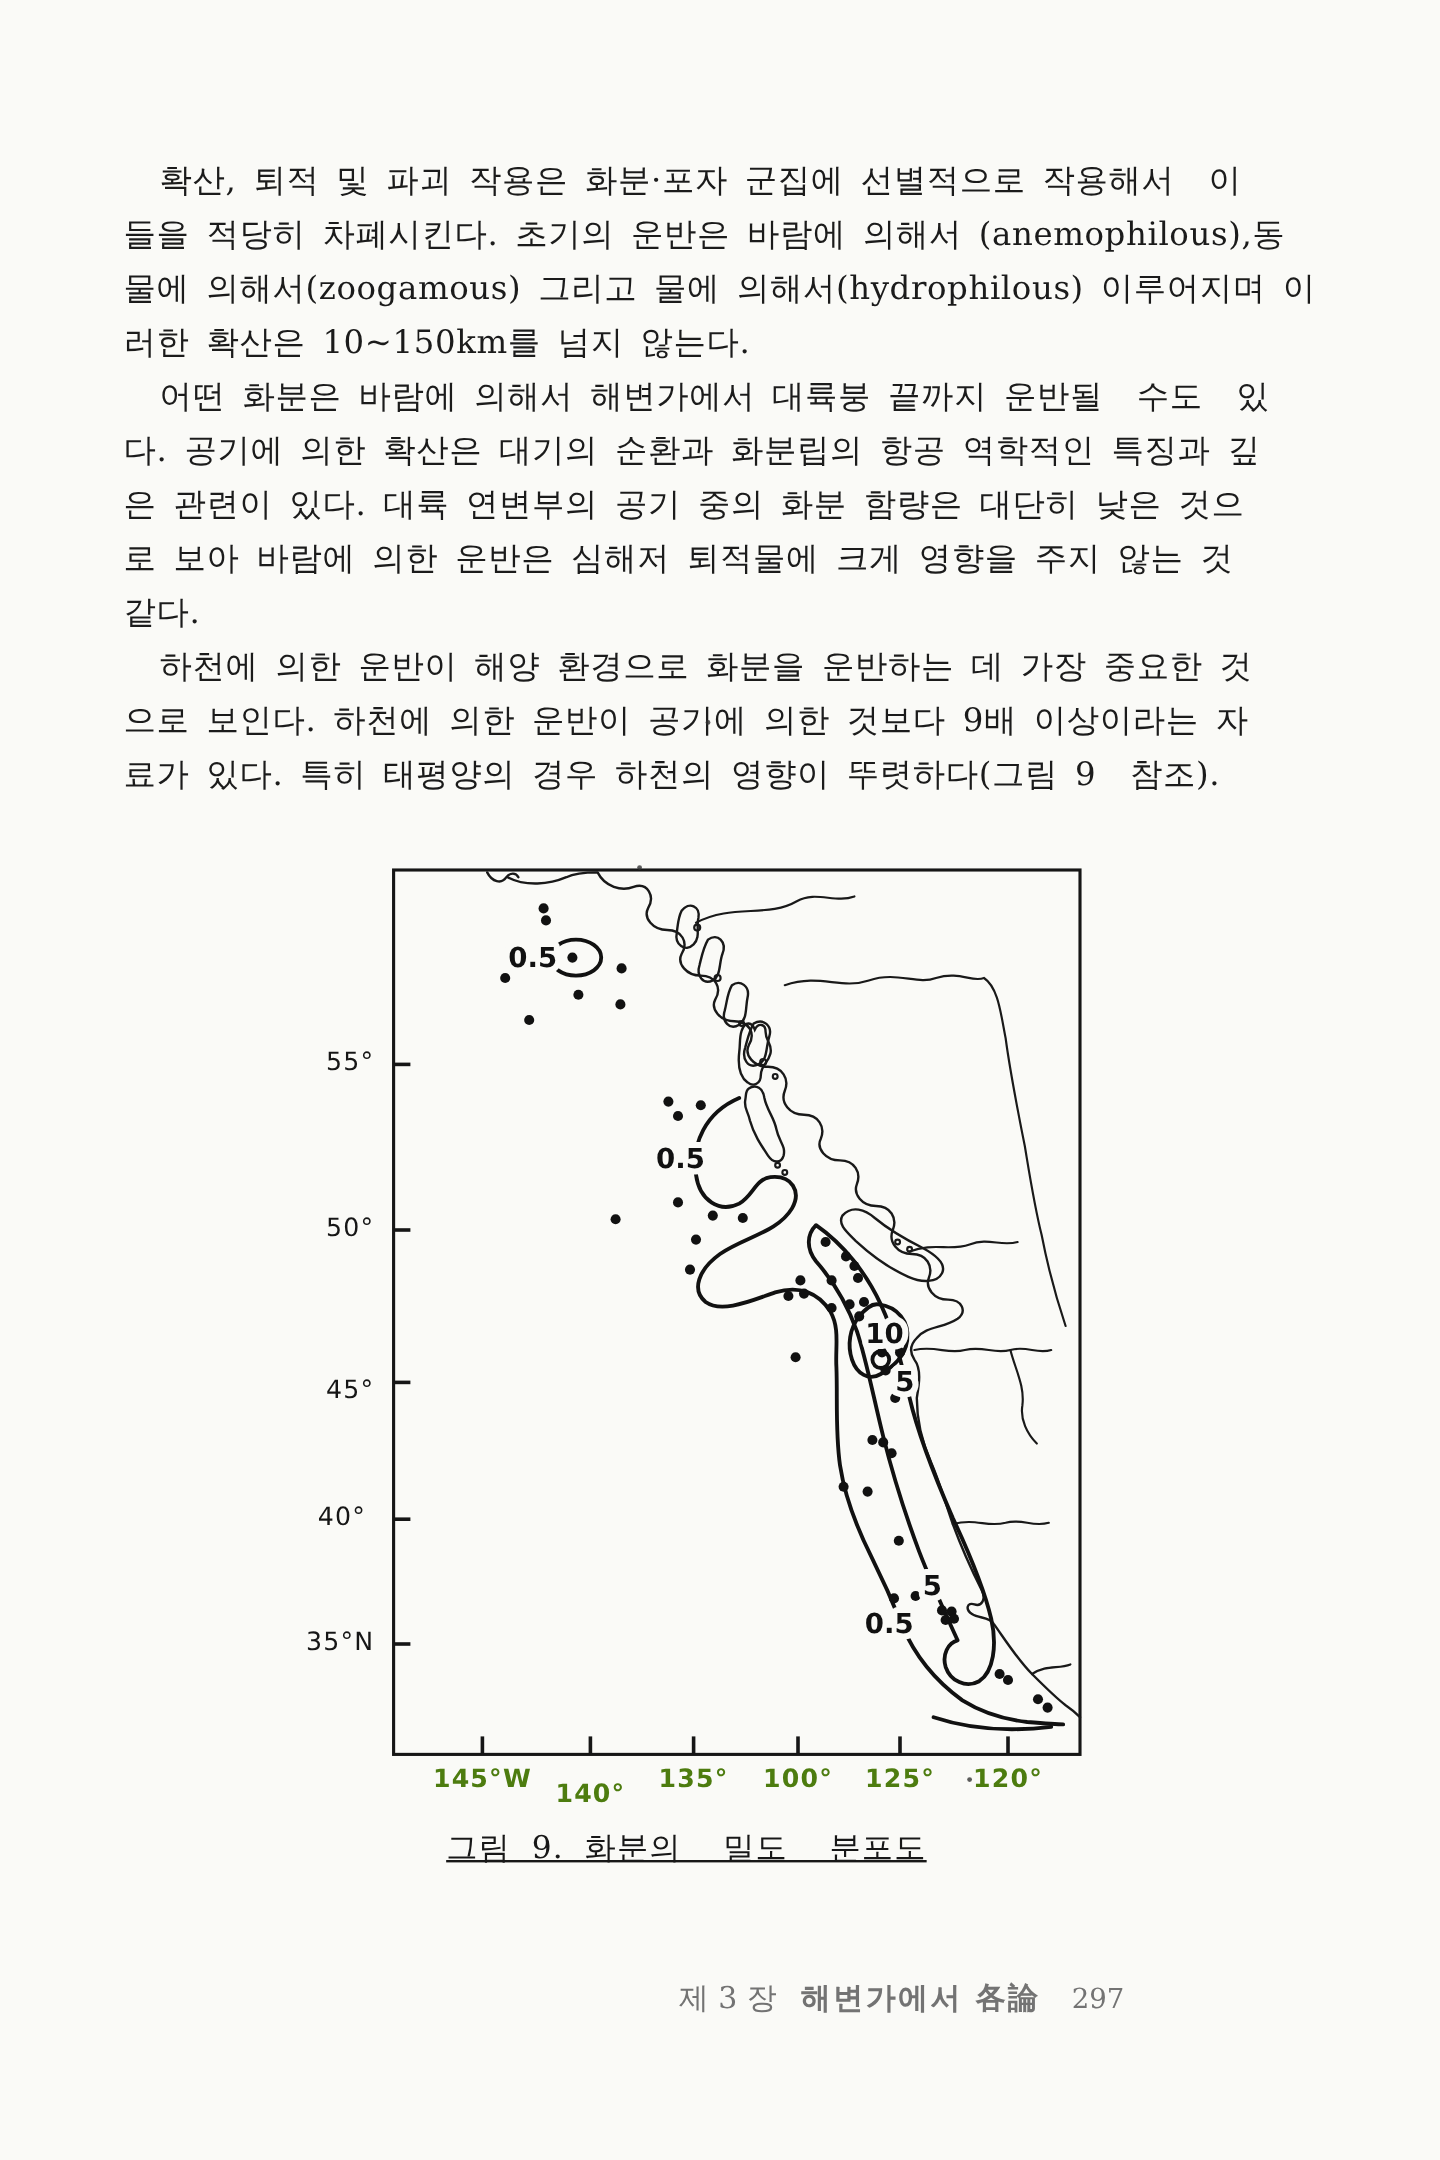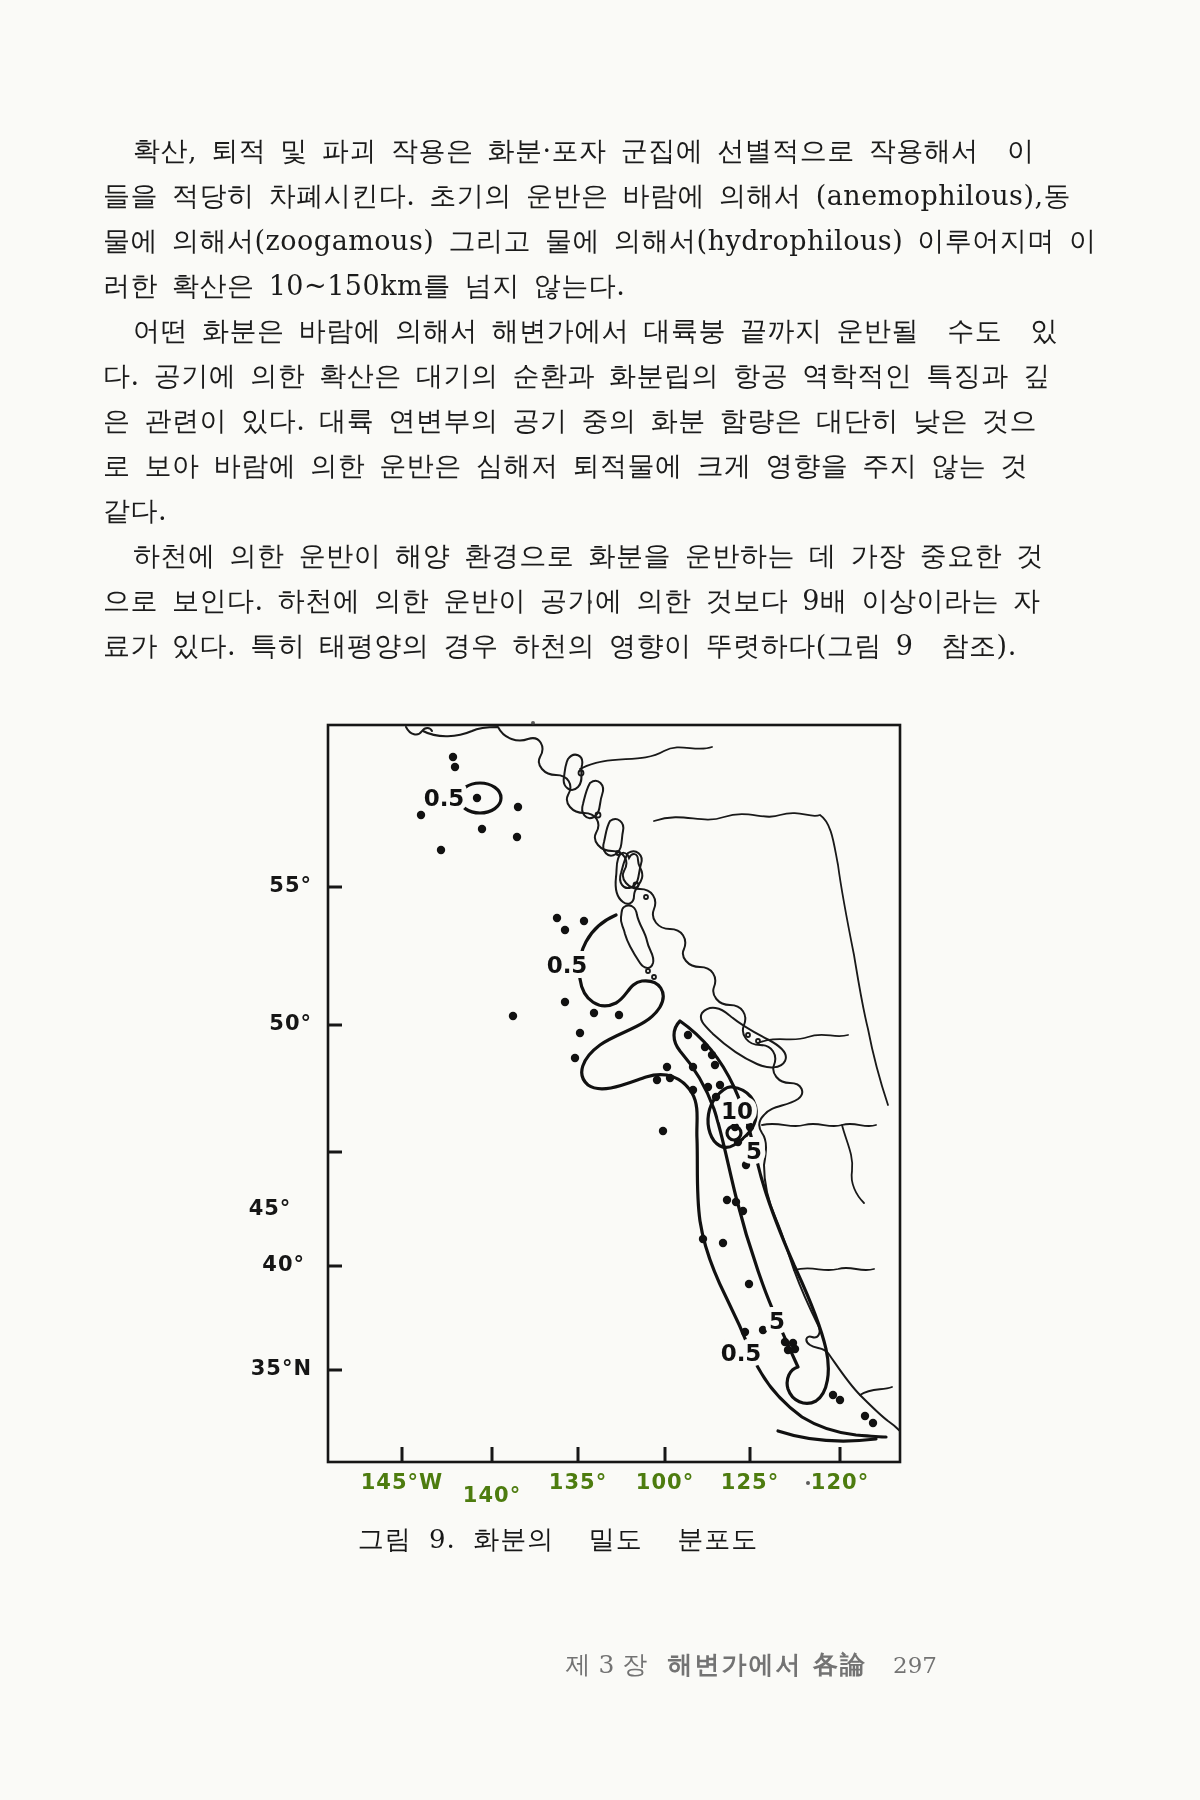--- a/index.html
+++ b/index.html
@@ -28,31 +28,31 @@
   .station{fill:#111;}
   .islet{fill:none;stroke:#191919;stroke-width:1.8;}
   .clabel{
     font-family:"DejaVu Sans","Liberation Sans",sans-serif;
     font-size:23px;font-weight:bold;fill:#111;text-anchor:middle;
     paint-order:stroke;stroke:#fafaf7;stroke-width:10px;stroke-linejoin:round;
   }
   .latlab{
     position:absolute;width:84px;text-align:right;
     font-family:"DejaVu Sans","Liberation Sans",sans-serif;
-    font-size:21px;font-weight:bold;color:#161616;letter-spacing:1px;
+    font-size:21px;font-weight:normal;color:#161616;letter-spacing:1px;
   }
   .lonlab{
     position:absolute;width:100px;text-align:center;
     font-family:"DejaVu Sans","Liberation Sans",sans-serif;
     font-size:21px;font-weight:bold;color:#4d7c0f;letter-spacing:1px;
   }
   .artifact{position:absolute;width:4px;height:4px;border-radius:50%;background:#333;opacity:.8;}
   .caption{
-    position:absolute;left:328px;top:1522px;width:460px;text-align:center;
-    font-size:26px;letter-spacing:1px;word-spacing:8px;color:#171717;white-space:pre;
+    position:absolute;left:342px;top:1522px;width:460px;text-align:center;
+    font-size:26px;letter-spacing:1px;word-spacing:8px;color:#171717;white-space:pre;text-decoration:underline;
   }
   .footer{
     position:absolute;top:1648px;right:263px;
     font-size:25px;color:#737373;display:flex;align-items:baseline;gap:20px;white-space:pre;
   }
   .footer .hanja{font-weight:bold;letter-spacing:2px;}
   .footer .pagenum{font-weight:normal;font-size:23px;margin-left:6px;}
 </style>
 </head>
 <body>
@@ -225,21 +225,21 @@
           <text x="116" y="81" class="clabel">0.5</text>
           <text x="239" y="248" class="clabel">0.5</text>
           <text x="409" y="394" class="clabel">10</text>
           <text x="426" y="434" class="clabel">5</text>
           <text x="449" y="604" class="clabel">5</text>
           <text x="413" y="636" class="clabel">0.5</text>
         </g>
     </svg>
   <div class="latlab" style="left: 228px; top: 873px;">55°</div>
       <div class="latlab" style="left: 228px; top: 1011px;">50°</div>
-      <div class="latlab" style="left: 228px; top: 1196px; text-align: center;">45°</div>
+      <div class="latlab" style="left: 228px; top: 1146px;">45°</div>
       <div class="latlab" style="left: 221px; top: 1252px;">40°</div>
       <div class="latlab" style="left: 228px; top: 1356px;">35°N</div>
       <div class="lonlab" style="left: 352px; top: 1470px;">145°W</div>
       <div class="lonlab" style="left: 442px; top: 1470px; margin-top: 13px;">140°</div>
       <div class="lonlab" style="left: 528px; top: 1470px;">135°</div>
       <div class="lonlab" style="left: 615px; top: 1470px;">100°</div>
       <div class="lonlab" style="left: 700px; top: 1470px;">125°</div>
       <div class="lonlab" style="left: 790px; top: 1470px;">120°</div>
     </div>
 

